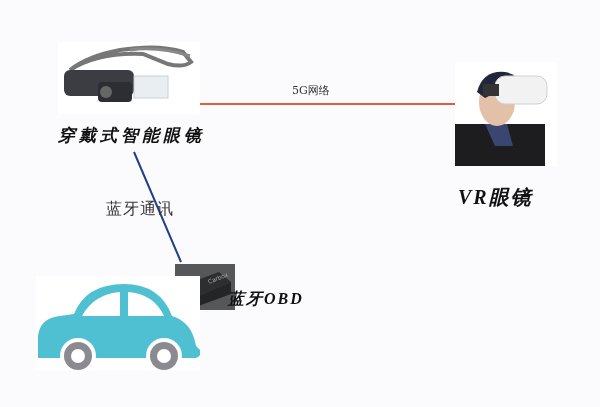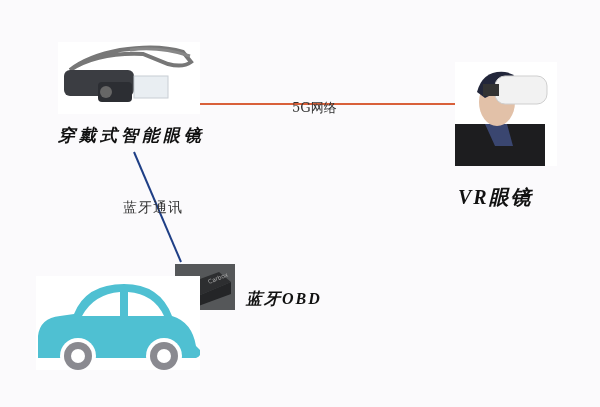--- a/index.html
+++ b/index.html
@@ -24,45 +24,45 @@
     <path d="M12 28 Q40 10 85 12 L110 22 Q125 26 133 20 L125 10 Q100 2 62 8 Q30 14 12 28Z" fill="none" stroke="#777" stroke-width="4"></path>
     <path d="M72 8 Q100 4 132 14" fill="none" stroke="#888" stroke-width="3"></path>
     <rect x="6" y="28" width="70" height="26" rx="6" fill="#3b3d42"></rect>
     <rect x="40" y="40" width="34" height="20" rx="4" fill="#2c2e33"></rect>
     <circle cx="48" cy="50" r="6" fill="#666"></circle>
     <rect x="76" y="34" width="34" height="22" fill="#e9eef2" stroke="#c8ced4"></rect>
   </svg>
 </div>
 <div class="abs label-bold" style="left:58px;top:124px;font-size:17px;letter-spacing:4px;">穿戴式智能眼镜</div>
 
-<div class="abs label-plain" style="left:292px;top:83px;font-size:13px;margin-top:16px;">5G网络</div>
+<div class="abs label-plain" style="left:292px;top:83px;font-size:11px;">5G网络</div>
 
 <div class="abs photo" style="left:455px;top:62px;width:102px;height:104px;">
   <svg width="102" height="104">
     <rect x="0" y="62" width="90" height="42" fill="#1d1d1f"></rect>
     <polygon points="30,62 52,62 58,84 40,84" fill="#3a4670"></polygon>
     <ellipse cx="42" cy="40" rx="18" ry="24" fill="#e2c1a8"></ellipse>
     <path d="M22 30 Q28 8 50 10 Q62 12 62 20 L30 36Z" fill="#22263a"></path>
     <rect x="40" y="14" width="52" height="28" rx="10" fill="#f2f2f2" stroke="#cfcfcf"></rect>
     <rect x="28" y="22" width="16" height="12" fill="#333"></rect>
   </svg>
 </div>
 <div class="abs label-bold" style="left:458px;top:184px;font-size:20px;letter-spacing:2px;">VR眼镜</div>
 
-<div class="abs label-plain" style="left:123px;top:199px;font-size:14px;letter-spacing:1px;">蓝牙通讯</div>
+<div class="abs label-plain" style="left:106px;top:199px;font-size:16px;letter-spacing:1px;">蓝牙通讯</div>
 
 <div class="abs" style="left:175px;top:264px;width:60px;height:46px;background:#555759;">
   <svg width="60" height="46">
     <polygon points="6,22 44,8 56,18 18,34" fill="#2d2e30"></polygon>
     <rect x="6" y="22" width="12" height="18" fill="#1e1f21"></rect>
     <polygon points="18,34 56,18 56,30 18,44" fill="#242527"></polygon>
     <text x="34" y="20" font-size="6" fill="#aaa" transform="rotate(-22 34 20)" font-family="DejaVu Sans, sans-serif">Carbox</text>
   </svg>
 </div>
-<div class="abs label-bold" style="left:246px;top:289px;font-size:16px;letter-spacing:2px;">蓝牙OBD</div>
+<div class="abs label-bold" style="left:228px;top:289px;font-size:16px;letter-spacing:2px;">蓝牙OBD</div>
 
 <div class="abs" style="left:36px;top:276px;width:164px;height:94px;background:#fff;">
   <svg width="164" height="94">
     <path d="M2 80 L2 60 Q4 42 24 40 L38 38 Q50 8 88 8 Q124 8 136 40 Q156 46 160 70 L164 74 Q166 80 160 82 L2 82Z" fill="#4fc0d2"></path>
     <path d="M46 40 Q58 18 84 16 L84 40Z" fill="#fff"></path>
     <path d="M92 16 Q118 18 128 40 L92 40Z" fill="#fff"></path>
     <circle cx="42" cy="80" r="18" fill="#fff"></circle>
     <circle cx="42" cy="80" r="14" fill="#8a8a90"></circle>
     <circle cx="42" cy="80" r="7" fill="#fff"></circle>
     <circle cx="128" cy="80" r="18" fill="#fff"></circle>

